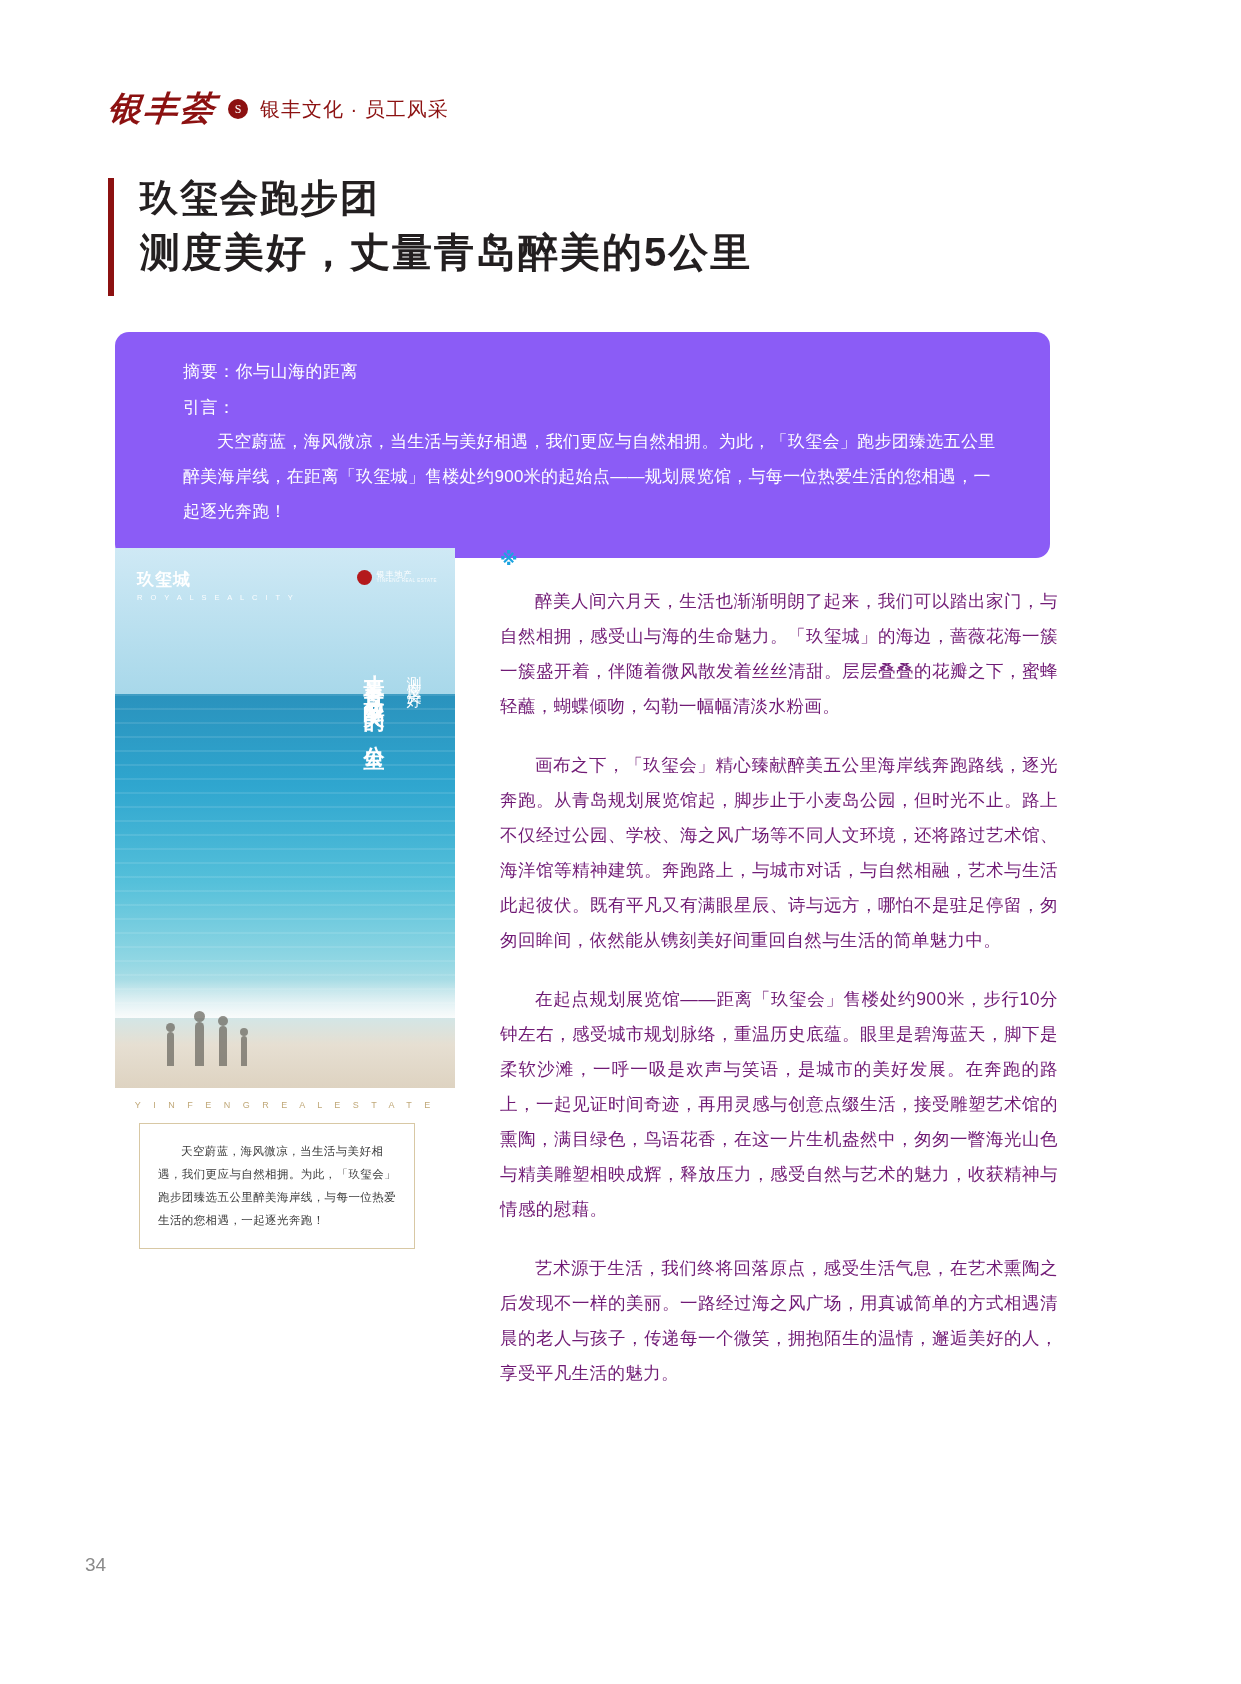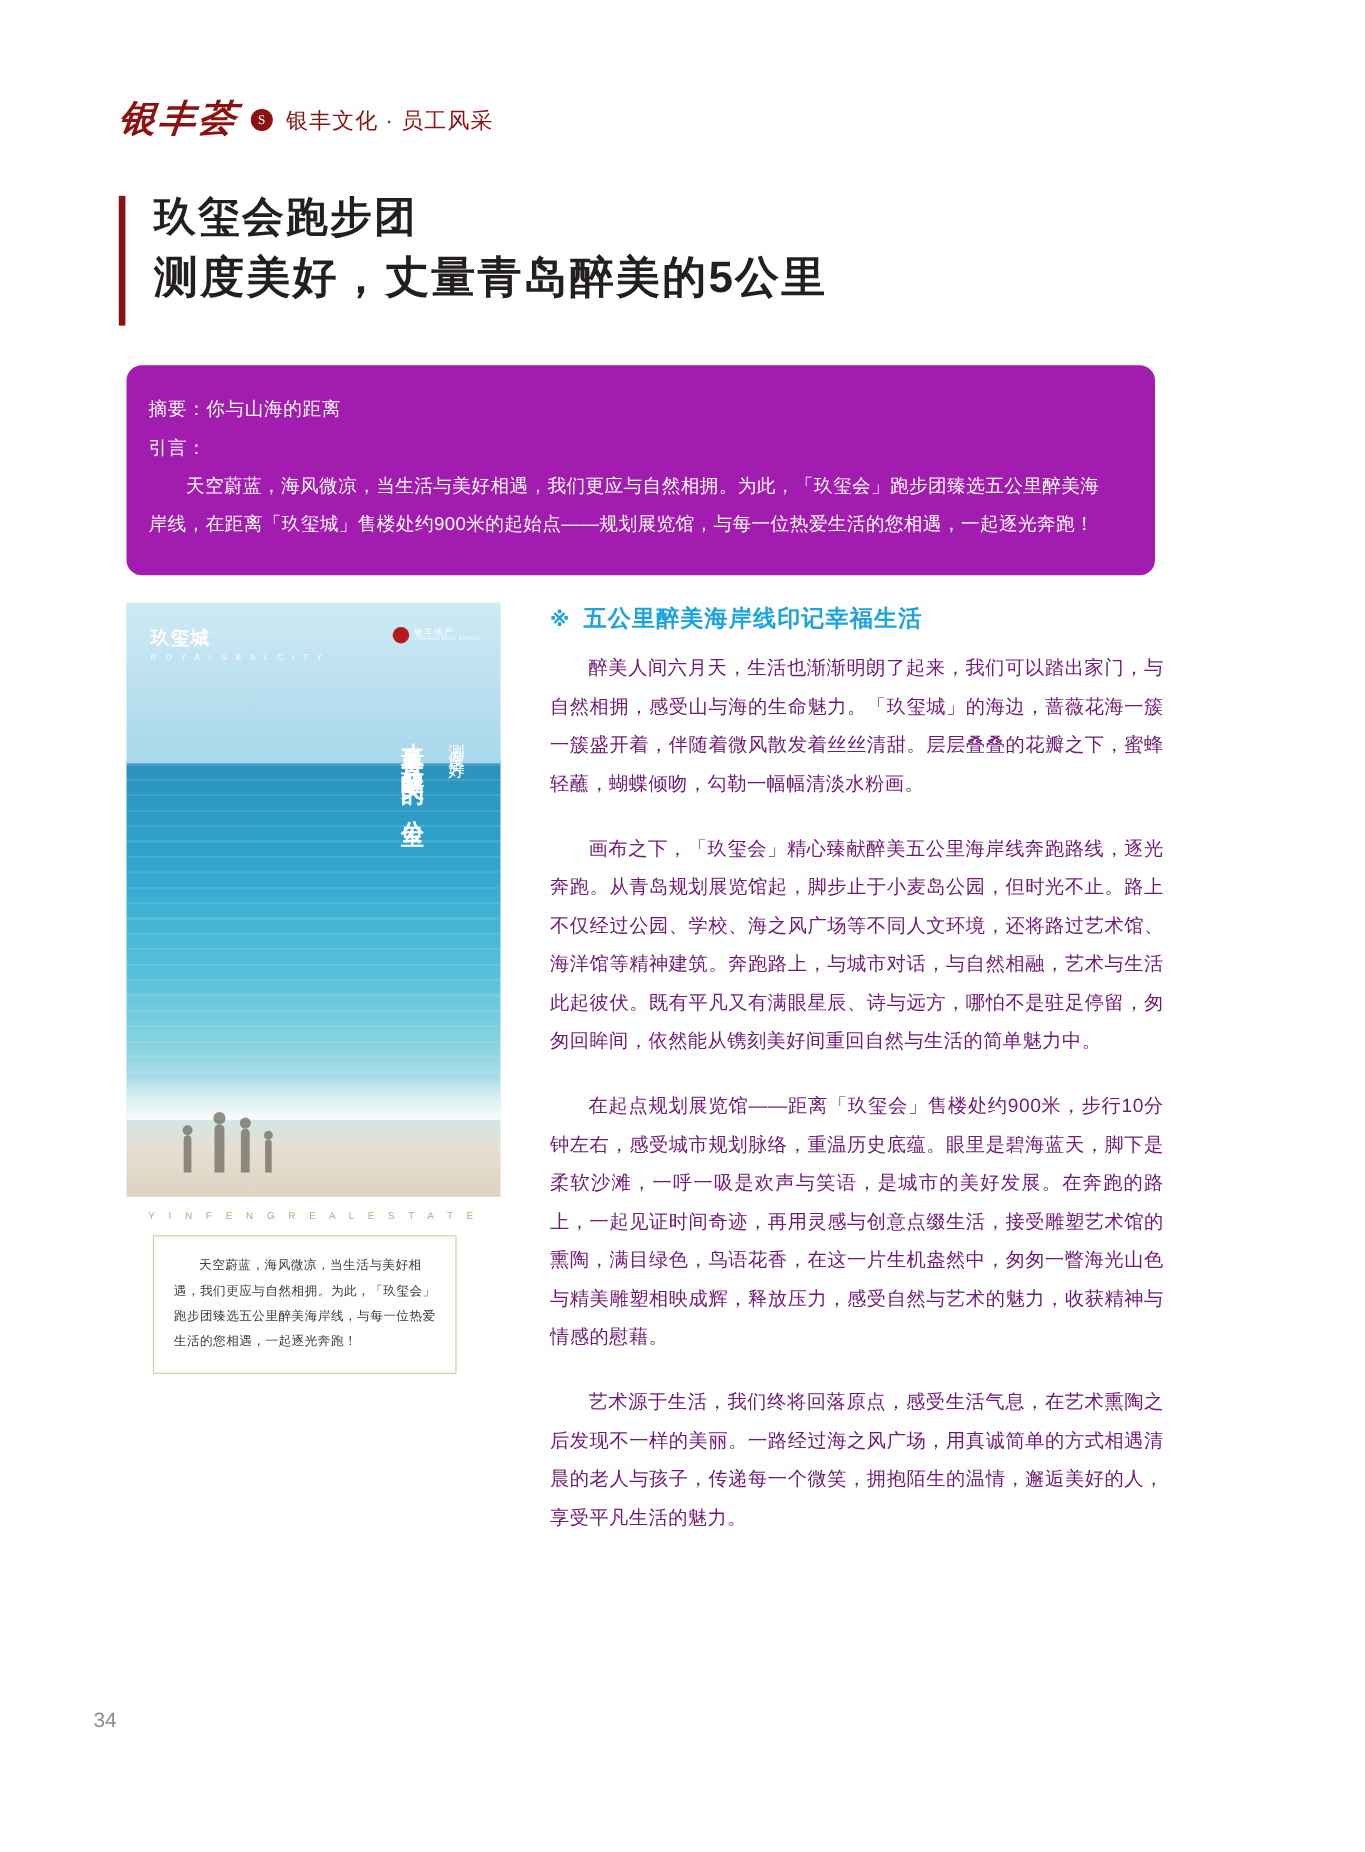--- a/index.html
+++ b/index.html
@@ -80,23 +80,23 @@
     line-height: 1.1;
   }
 
   
   .abstract-box {
     position: absolute;
     left: 115px;
     top: 332px;
     width: 935px;
     box-sizing: border-box;
-    background: #a21caf;
+    background: #8b5cf6;
     border-radius: 14px;
-    padding: 22px 44px 28px 20px;
+    padding: 22px 44px 28px 68px;
     color: #ffffff;
   }
   .abstract-line {
     font-size: 17px;
     line-height: 2.1;
     letter-spacing: 0.5px;
   }
   .abstract-body {
     font-size: 17px;
     line-height: 2.05;
@@ -328,21 +328,20 @@
 </div>
 
 <div class="caption-en">Y I N F E N G   R E A L   E S T A T E</div>
 <div class="caption-box">
   <div class="cb-indent">天空蔚蓝，海风微凉，当生活与美好相遇，我们更应与自然相拥。为此，「玖玺会」跑步团臻选五公里醉美海岸线，与每一位热爱生活的您相遇，一起逐光奔跑！</div>
 </div>
 
 <div class="article">
   <div class="section-head">
     <span class="mark">※</span>
-    <span>五公里醉美海岸线印记幸福生活</span>
   </div>
   <p class="para">醉美人间六月天，生活也渐渐明朗了起来，我们可以踏出家门，与自然相拥，感受山与海的生命魅力。「玖玺城」的海边，蔷薇花海一簇一簇盛开着，伴随着微风散发着丝丝清甜。层层叠叠的花瓣之下，蜜蜂轻蘸，蝴蝶倾吻，勾勒一幅幅清淡水粉画。</p>
   <p class="para">画布之下，「玖玺会」精心臻献醉美五公里海岸线奔跑路线，逐光奔跑。从青岛规划展览馆起，脚步止于小麦岛公园，但时光不止。路上不仅经过公园、学校、海之风广场等不同人文环境，还将路过艺术馆、海洋馆等精神建筑。奔跑路上，与城市对话，与自然相融，艺术与生活此起彼伏。既有平凡又有满眼星辰、诗与远方，哪怕不是驻足停留，匆匆回眸间，依然能从镌刻美好间重回自然与生活的简单魅力中。</p>
   <p class="para">在起点规划展览馆——距离「玖玺会」售楼处约900米，步行10分钟左右，感受城市规划脉络，重温历史底蕴。眼里是碧海蓝天，脚下是柔软沙滩，一呼一吸是欢声与笑语，是城市的美好发展。在奔跑的路上，一起见证时间奇迹，再用灵感与创意点缀生活，接受雕塑艺术馆的熏陶，满目绿色，鸟语花香，在这一片生机盎然中，匆匆一瞥海光山色与精美雕塑相映成辉，释放压力，感受自然与艺术的魅力，收获精神与情感的慰藉。</p>
   <p class="para">艺术源于生活，我们终将回落原点，感受生活气息，在艺术熏陶之后发现不一样的美丽。一路经过海之风广场，用真诚简单的方式相遇清晨的老人与孩子，传递每一个微笑，拥抱陌生的温情，邂逅美好的人，享受平凡生活的魅力。</p>
 </div>
 
 <div class="page-number">34</div>
 
 </body></html>

